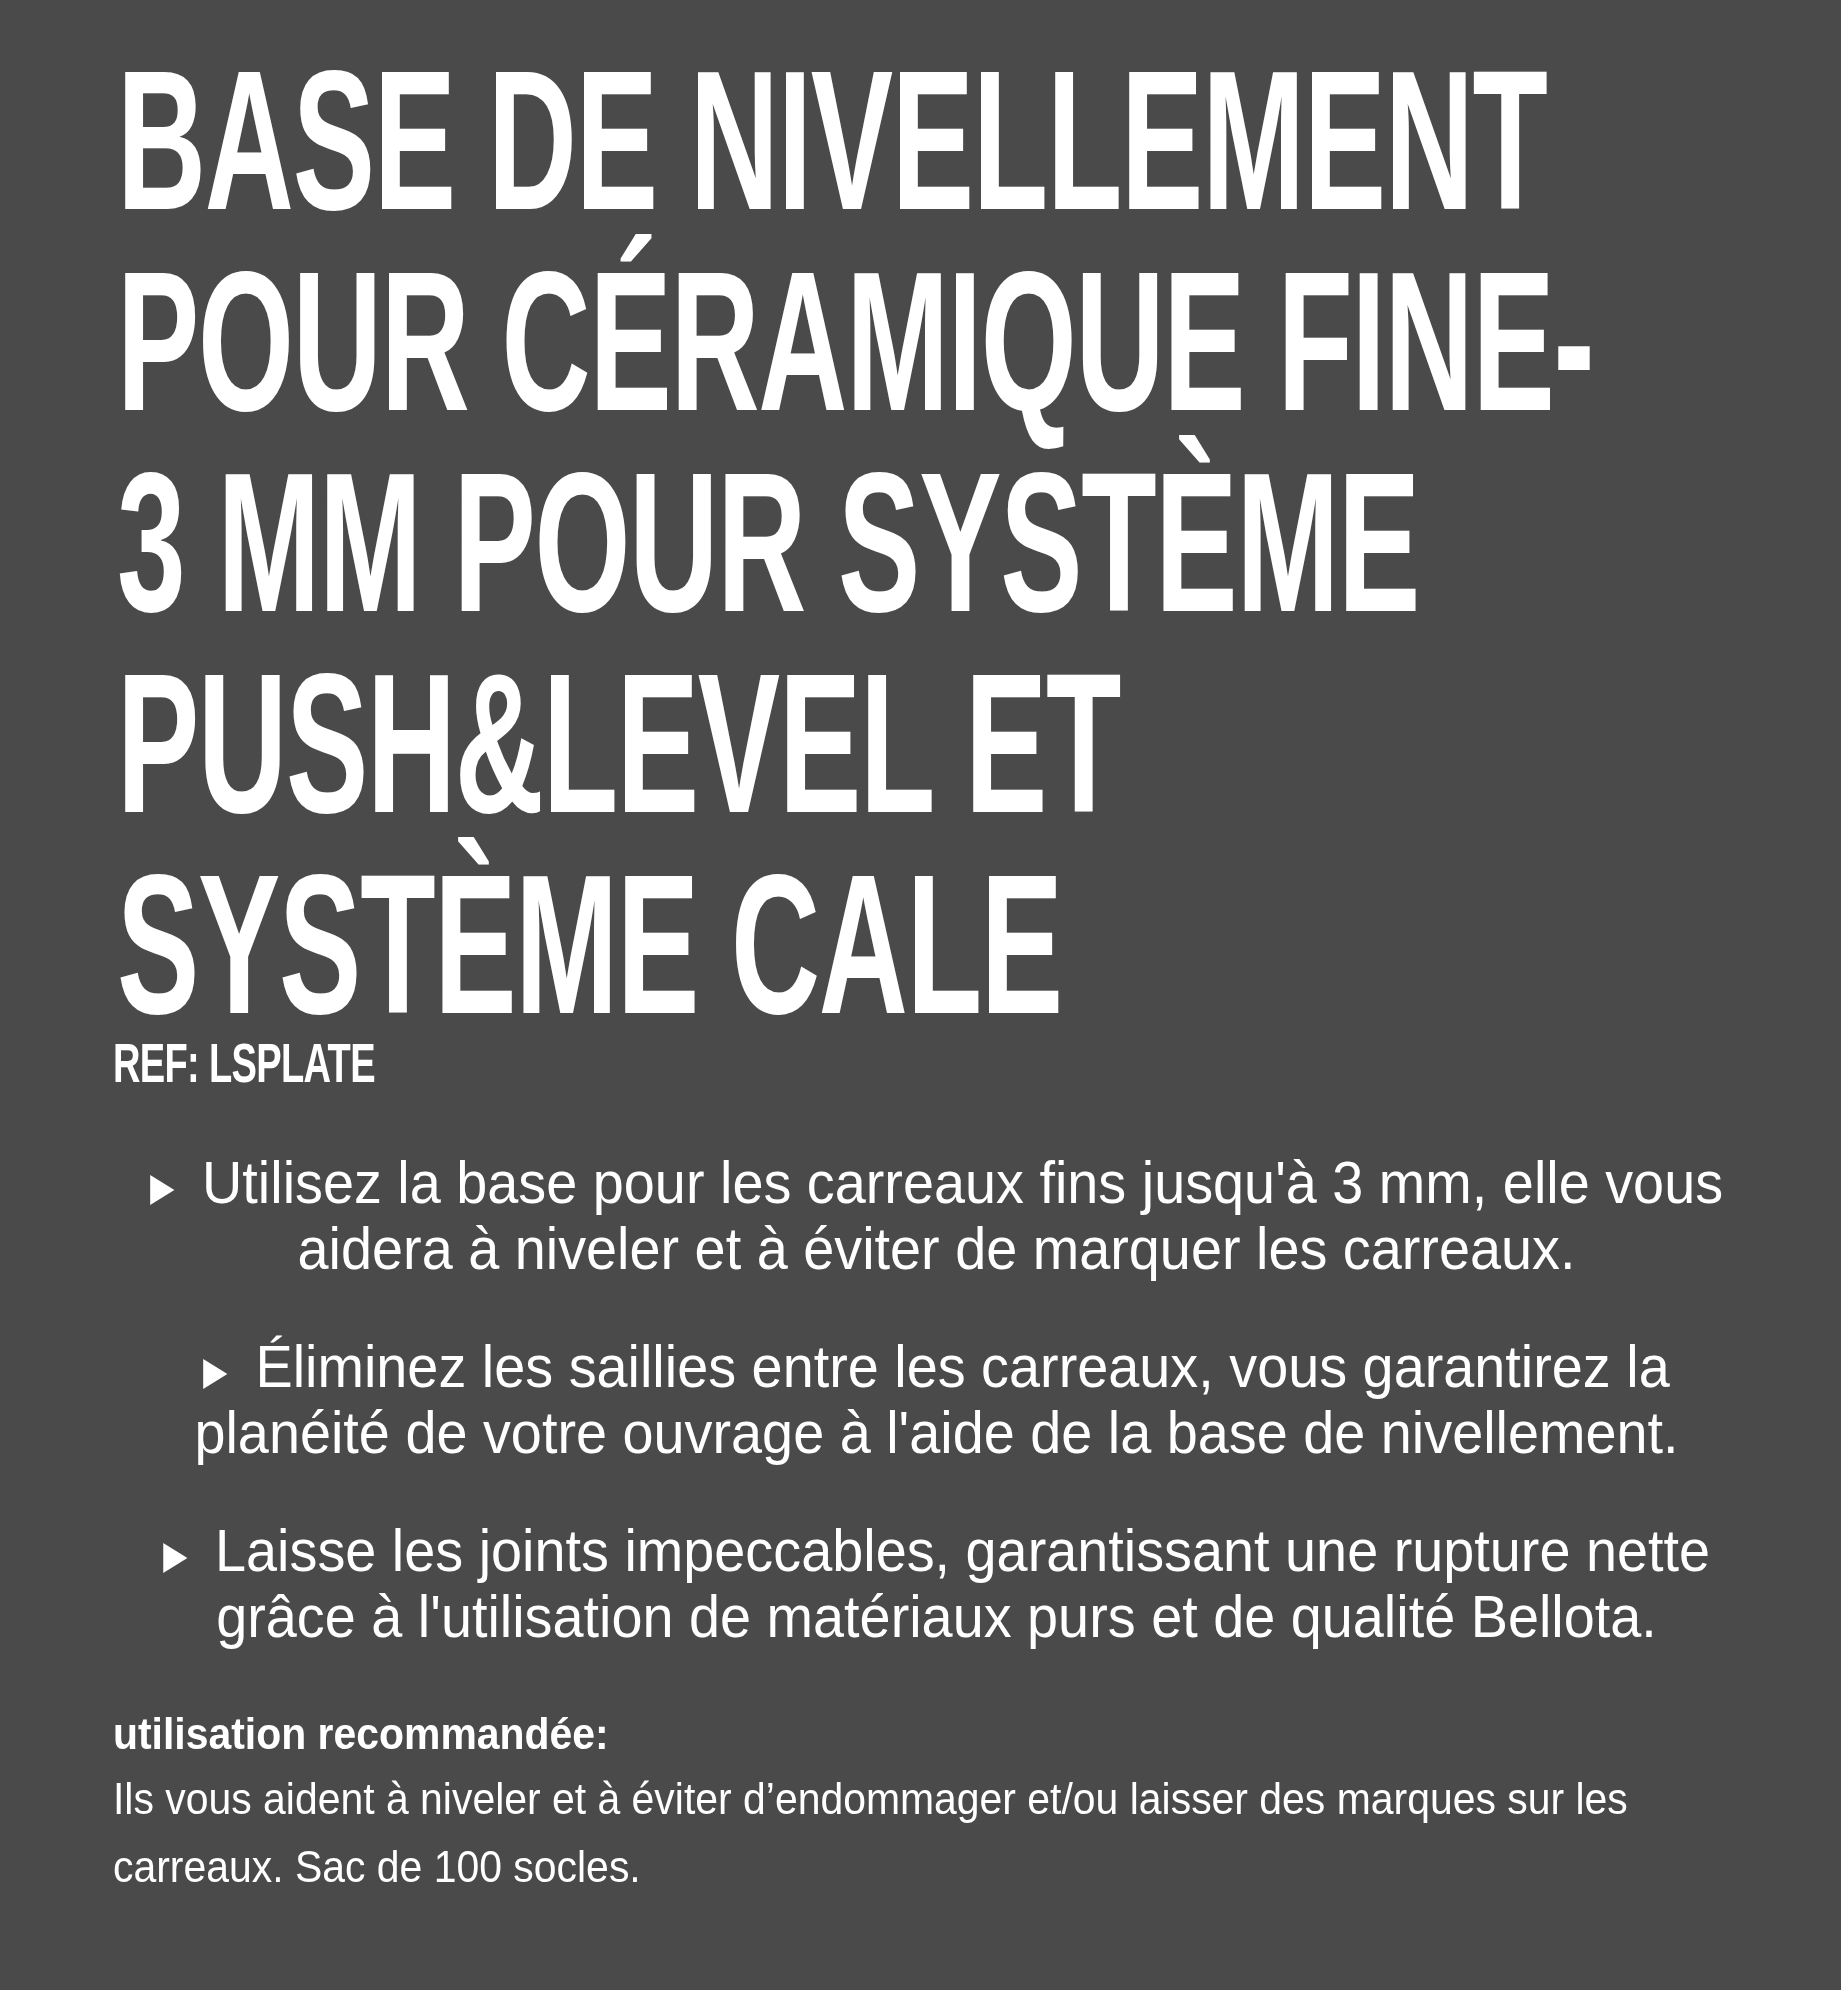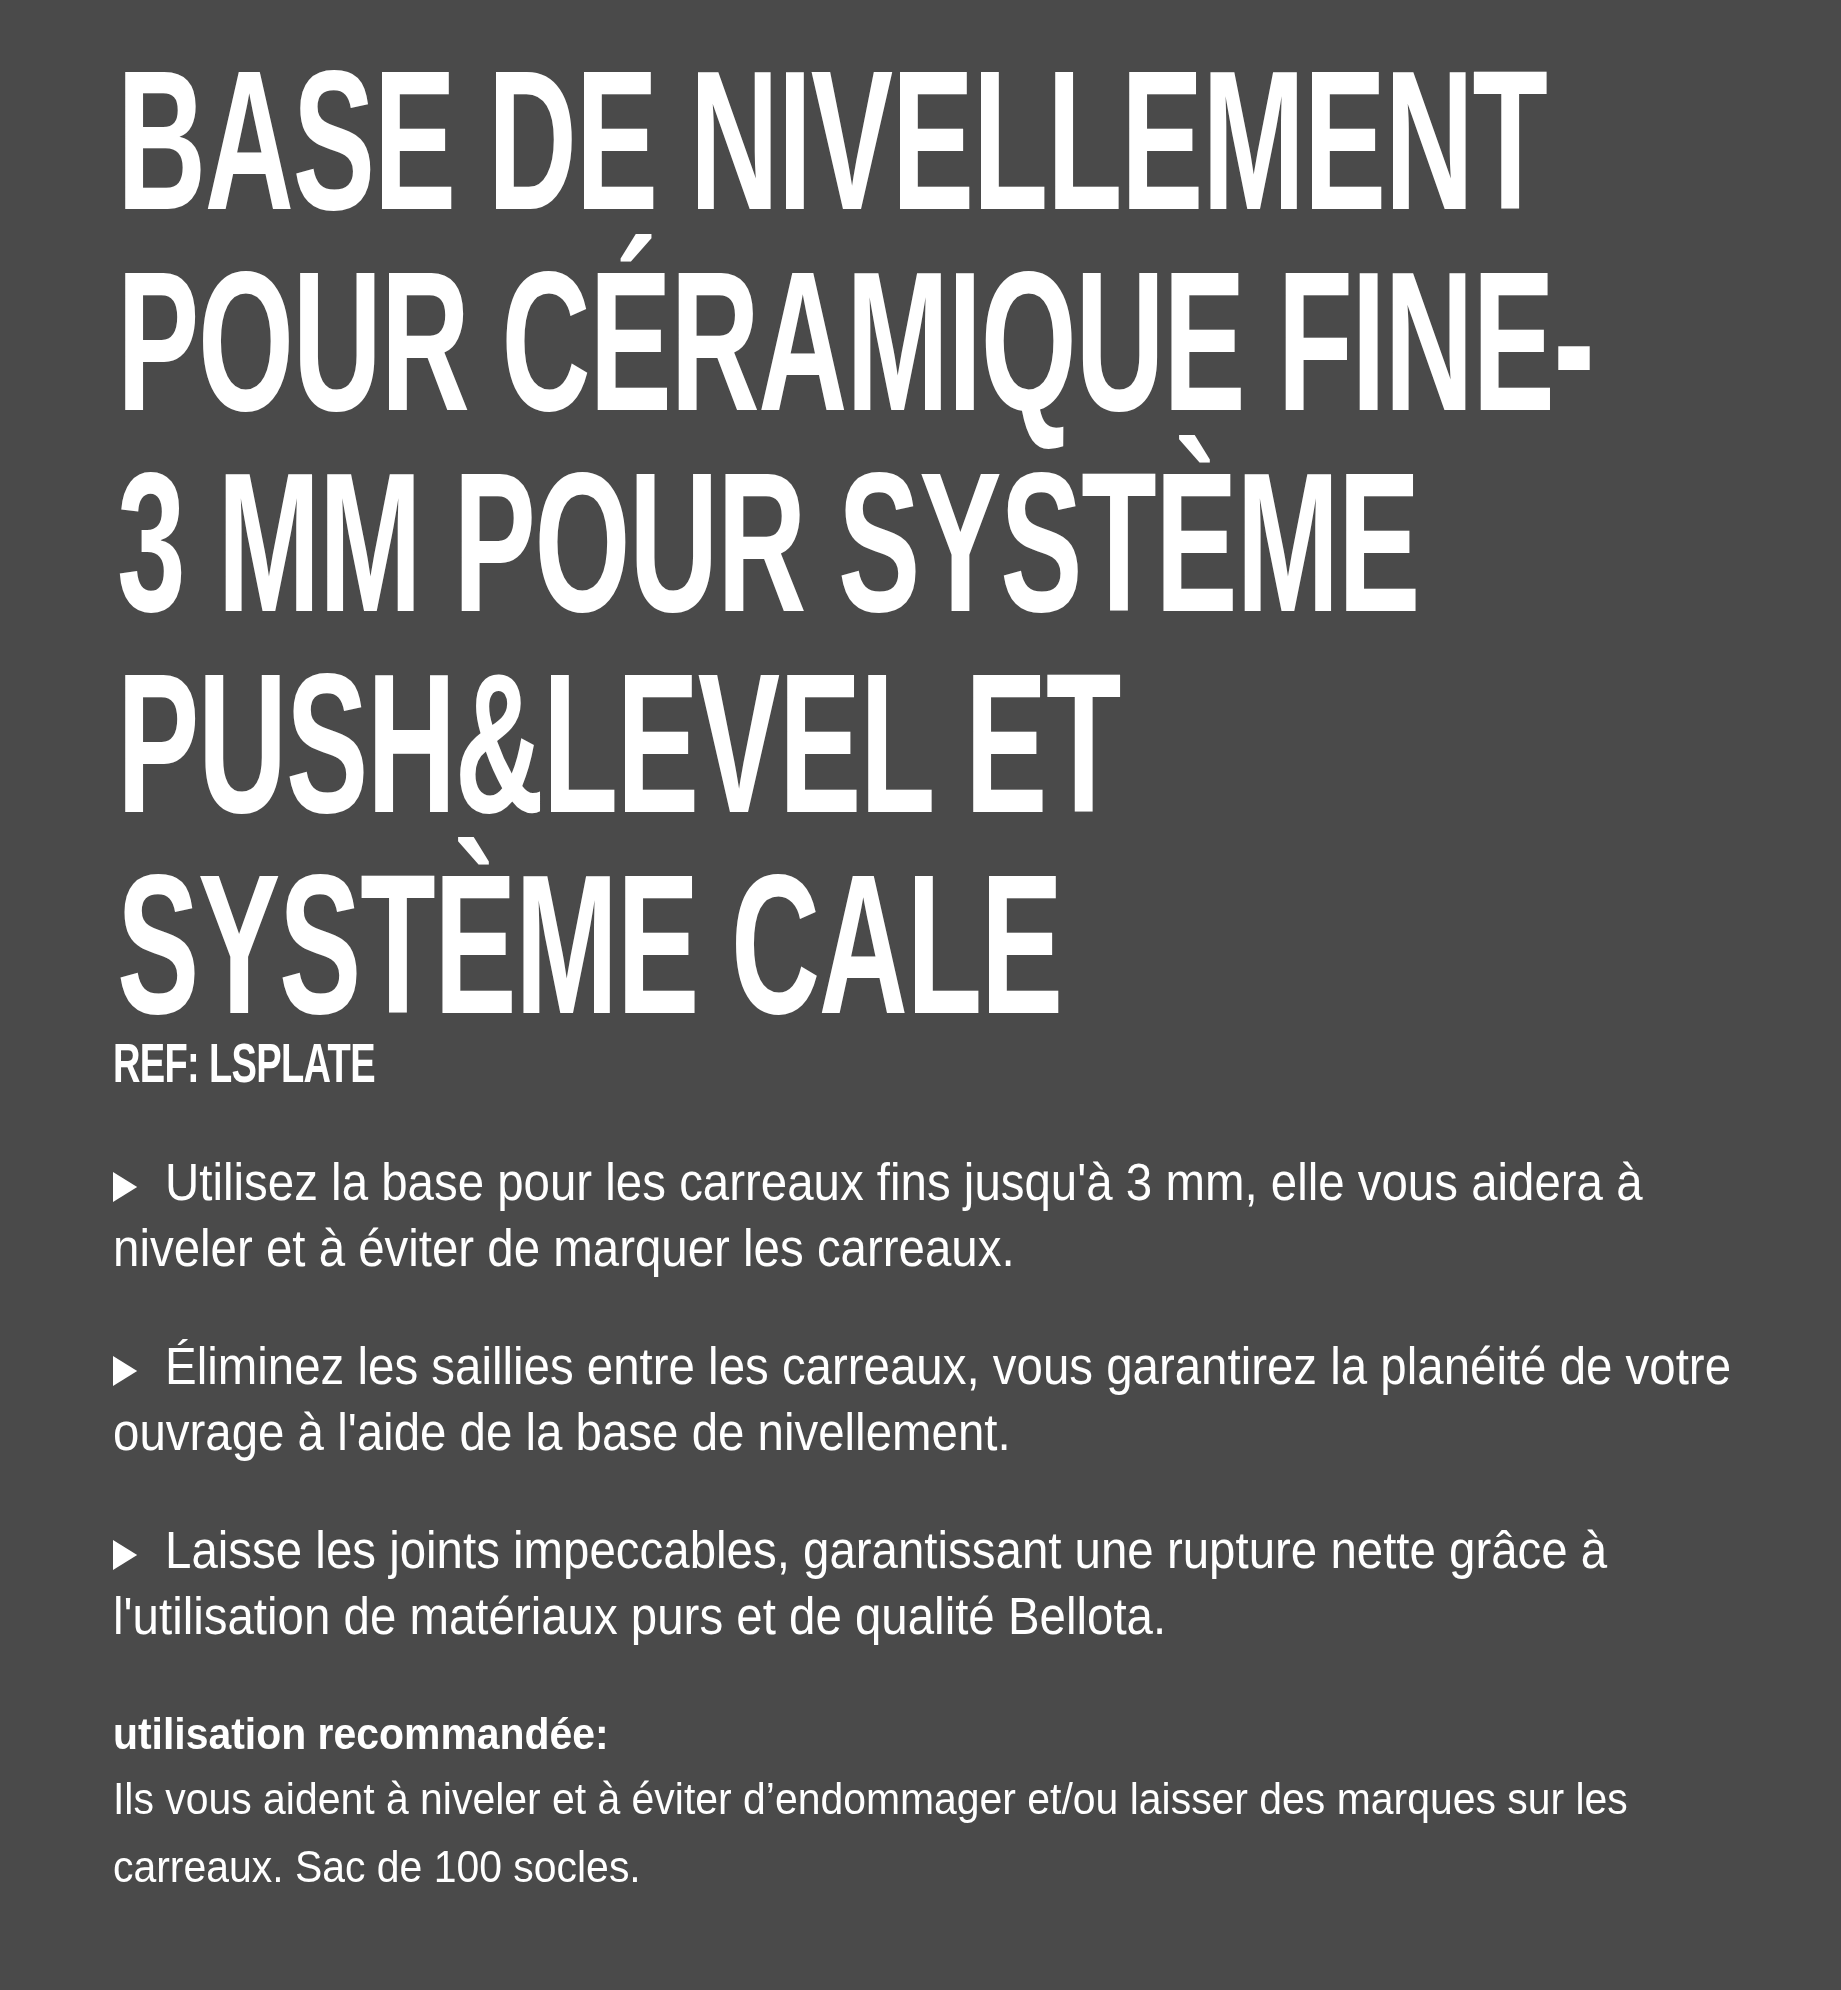--- a/index.html
+++ b/index.html
@@ -43,22 +43,23 @@
       transform-origin: left top;
       white-space: nowrap;
       letter-spacing: -1px;
     }
     .bullets {
       position: absolute;
       left: 113px;
       top: 1150px;
       width: 1612px;
       font-family: "Liberation Sans", sans-serif;
-      font-size: 51px;
+      font-size: 60px;
       line-height: 66px;
+      text-align: center;
     }
     .bullet {
       margin: 0 0 52px 0;
       transform: scaleX(0.93);
       transform-origin: left top;
       width: 1771px;
     }
     .bullet-icon {
       display: inline-block;
       width: 0;

